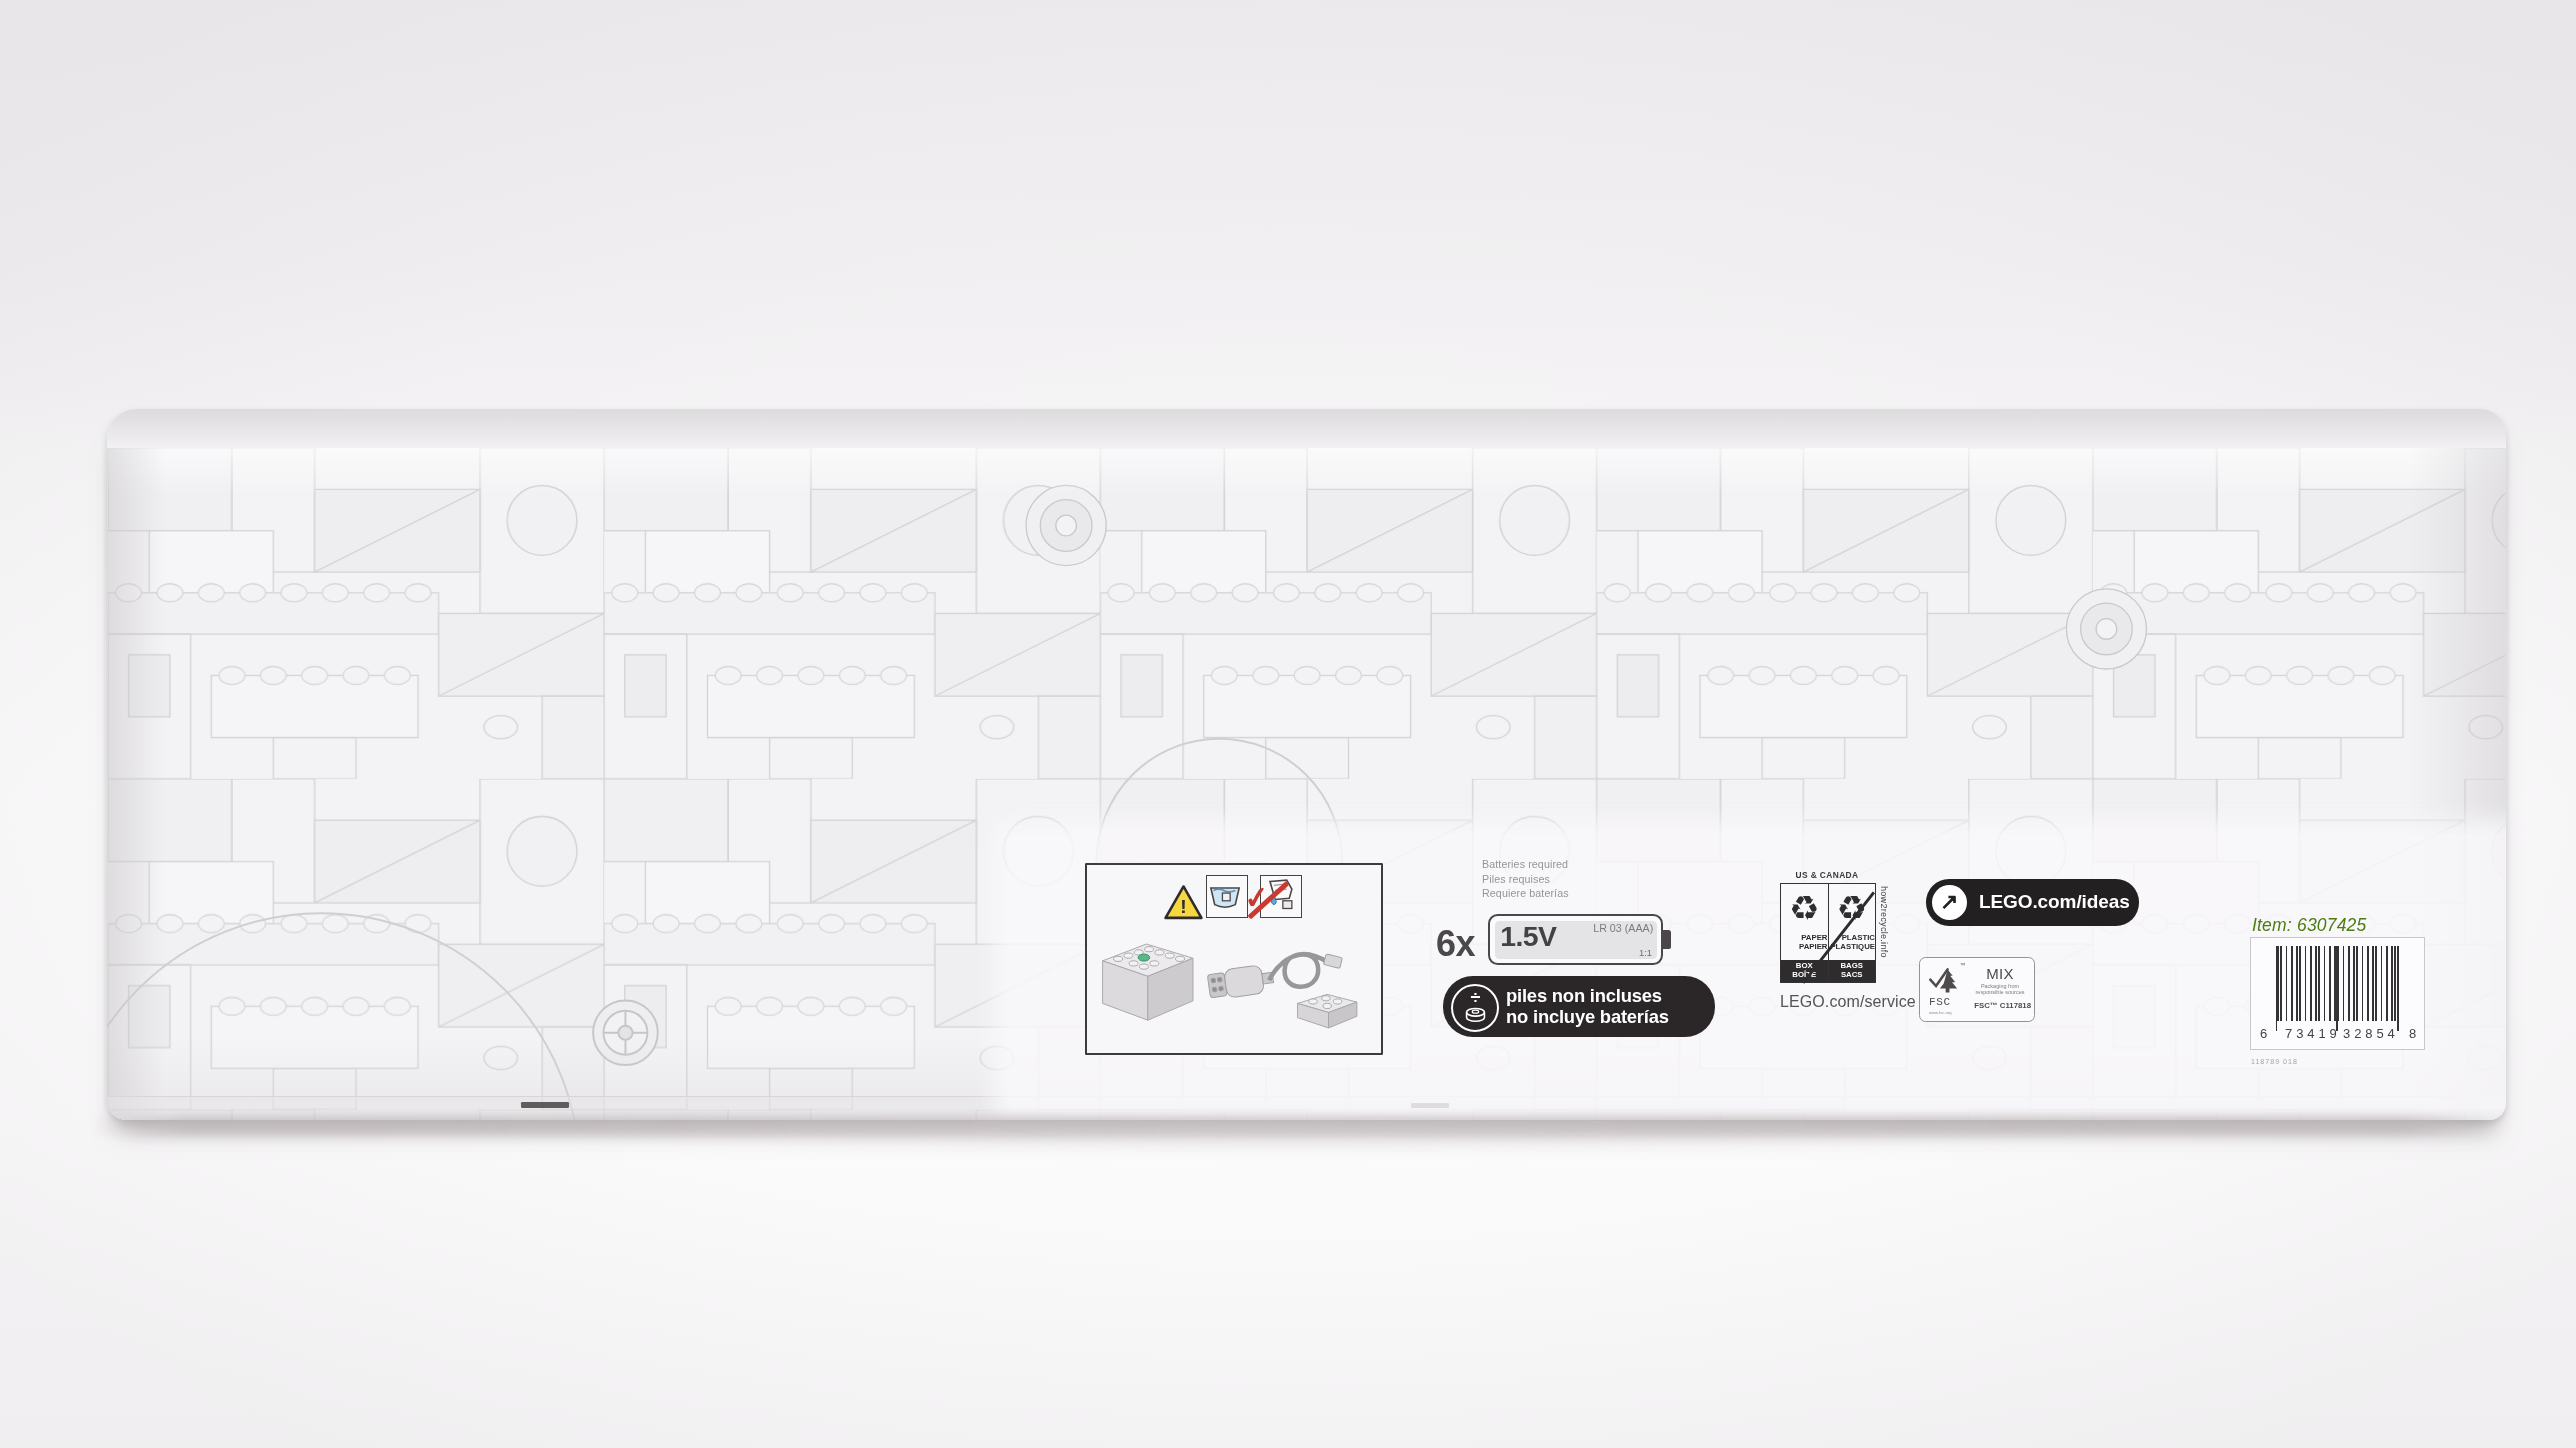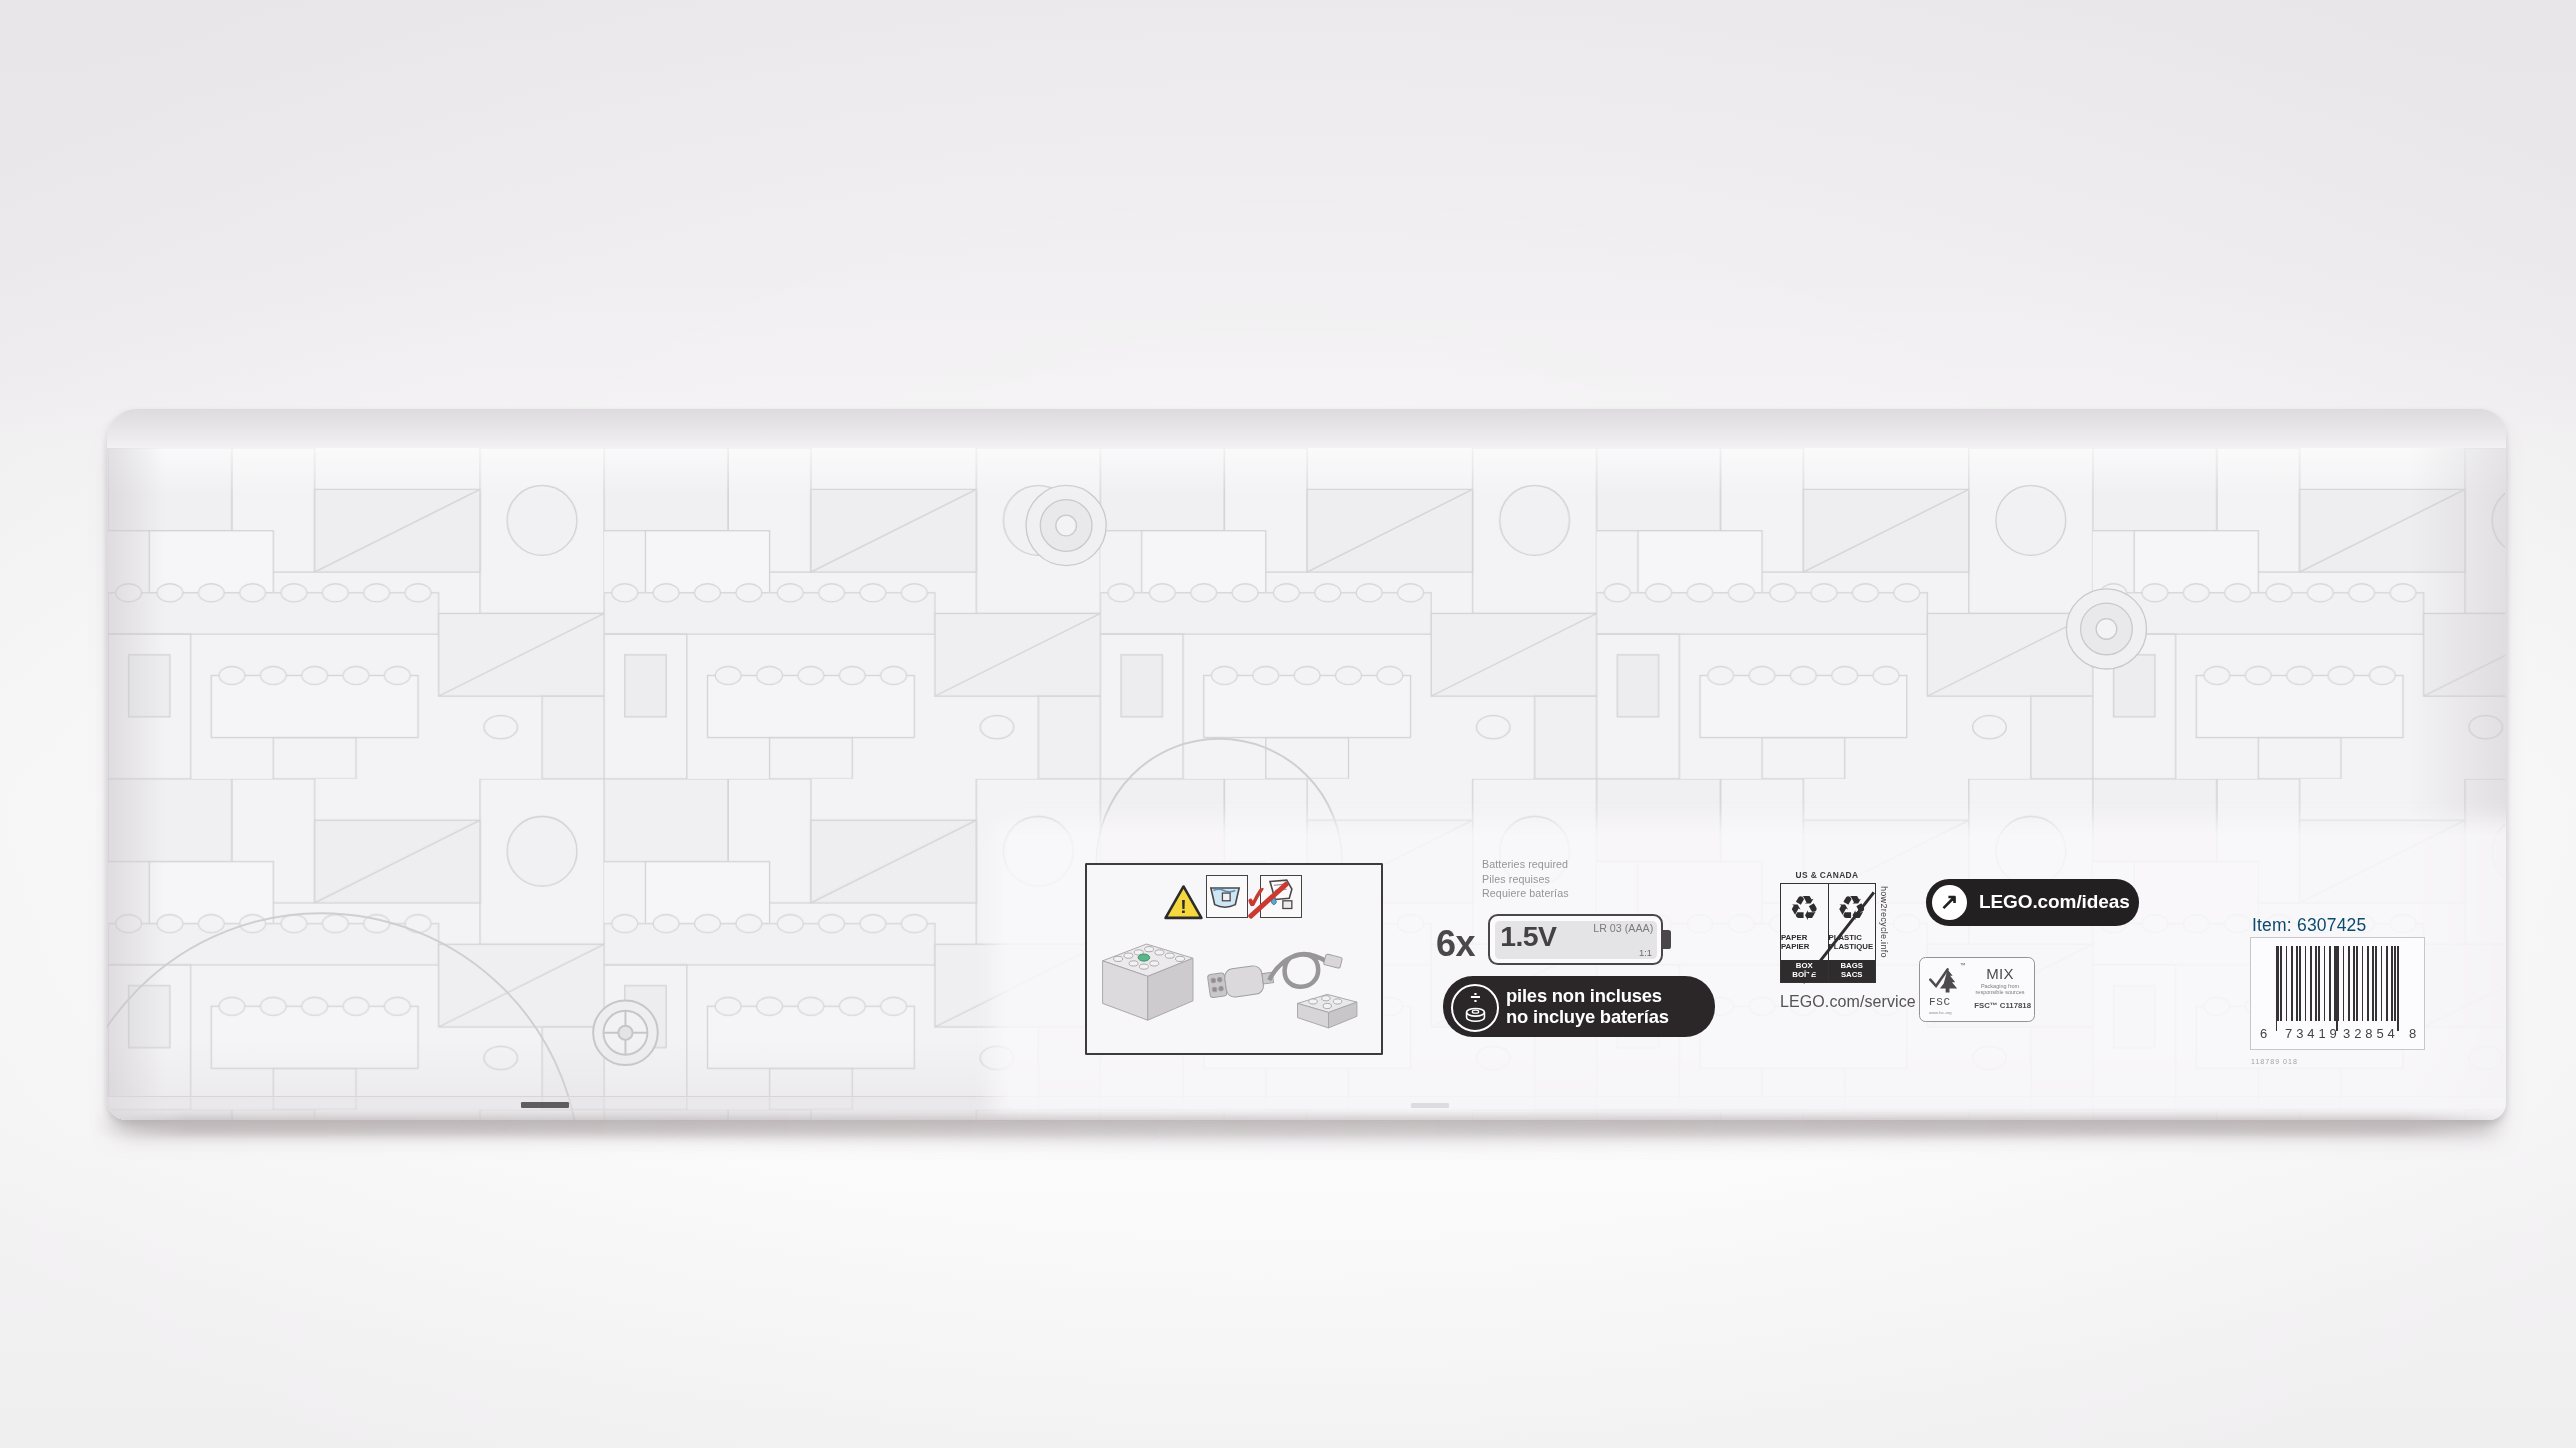--- a/index.html
+++ b/index.html
@@ -59,21 +59,21 @@
   .pill-div{left:0;top:1.3px;width:44px;text-align:center;font-size:18px;font-weight:bold;color:#fff;}
   .pill-batt{left:10.3px;top:21px;}
   .pill-text{left:63px;top:9px;font-size:18.4px;font-weight:bold;color:#fff;line-height:21.3px;letter-spacing:-0.2px;}
   .pill-text div{position:static;}
   
   .rec-head{left:762px;top:36px;width:116px;text-align:center;font-size:8.4px;font-weight:bold;color:#3b383a;letter-spacing:0.4px;}
   .rec-box{left:773px;top:49px;width:94px;height:98px;border:1.9px solid #353233;background:#f9f8fa;display:flex;flex-direction:row;overflow:visible;}
   .rec-col{position:relative;width:50%;height:100%;display:flex;flex-direction:column;}
   .rec-col.first{border-right:1.3px solid #353233;}
   .rec-icon{position:relative;height:50px;text-align:center;font-size:34px;line-height:48px;color:#2f2c2d;}
-  .rec-mat{position:relative;text-align:left;font-size:7.8px;line-height:8.7px;font-weight:bold;color:#2f2c2d;}
+  .rec-mat{position:relative;text-align:right;font-size:7.8px;line-height:8.7px;font-weight:bold;color:#2f2c2d;}
   .rec-band{position:relative;margin-top:auto;background:#2f2c2d;color:#fff;text-align:center;font-size:7.8px;line-height:8.7px;font-weight:bold;padding:1.9px 0 2.6px;}
   .rec-slash{left:56px;top:-3.9px;width:2.6px;height:115px;background:#2f2c2d;transform:rotate(38deg);z-index:4;}
   .how2{left:872px;top:52px;font-size:9px;color:#413e40;writing-mode:vertical-rl;letter-spacing:0.3px;}
   .service{left:773px;top:159px;font-size:16px;color:#565355;letter-spacing:0.1px;}
   
   .ideas{left:919px;top:45px;width:213px;height:47px;background:#232021;border-radius:23px;}
   .ideas-circ{left:5.8px;top:5.8px;width:35px;height:35px;background:#fff;border-radius:50%;text-align:center;}
   .ideas-arrow{position:static;font-size:22px;font-weight:bold;color:#232021;line-height:34px;}
   .ideas-text{left:53px;top:12.3px;font-size:19px;font-weight:bold;color:#fff;letter-spacing:-0.1px;}
   
@@ -83,21 +83,21 @@
   .fsc-name{left:9px;top:38px;font-size:11px;color:#4e4b4d;font-family:Liberation Mono, monospace;letter-spacing:0.6px;}
   .fsc-url{left:9px;top:52px;font-size:4.2px;color:#8f8d8f;}
   .fsc-right{left:49px;top:6.5px;width:62px;text-align:center;}
   .fsc-mix{position:static;display:block;font-size:15px;color:#4e4b4d;letter-spacing:0.3px;}
   .fsc-tag{position:static;display:block;font-size:5.5px;line-height:6.1px;color:#7e7c7e;margin-top:1.9px;}
   .fsc-lic{left:49px;top:43px;width:62px;text-align:right;font-size:7.8px;font-weight:bold;color:#4e4b4d;}
   
   .legal{left:794px;top:169px;font-size:10.7px;line-height:18px;color:#908e90;white-space:nowrap;letter-spacing:0.1px;}
   .legal div{position:static;}
   
-  .item{left:1245px;top:81px;font-size:17.5px;color:#0c4a6e;letter-spacing:0.2px;}
+  .item{left:1245px;top:81px;font-size:17.5px;color:#4d7c0f;letter-spacing:0.2px;font-style:italic;}
   .barcode{left:1243px;top:103px;width:173px;height:111px;background:#fcfbfd;border:0.6px solid #c9c7ca;}
   .bars{left:26px;top:7.8px;width:120px;height:75px;
     background:repeating-linear-gradient(90deg,#353233 0 1.9px,transparent 1.9px 3.2px,#353233 3.2px 5.2px,transparent 5.2px 9px,#353233 9px 10.3px,transparent 10.3px 14.2px,#353233 14.2px 16px,transparent 16px 19px);}
   .guard{top:7.8px;width:1.9px;height:85px;background:#353233;}
   .bc-num{bottom:7.8px;font-size:13px;color:#454243;}
   .print-code{left:1244px;top:224px;font-size:7.1px;color:#a5a3a5;letter-spacing:1px;}
 </style>
 </head>
 <body>
 

